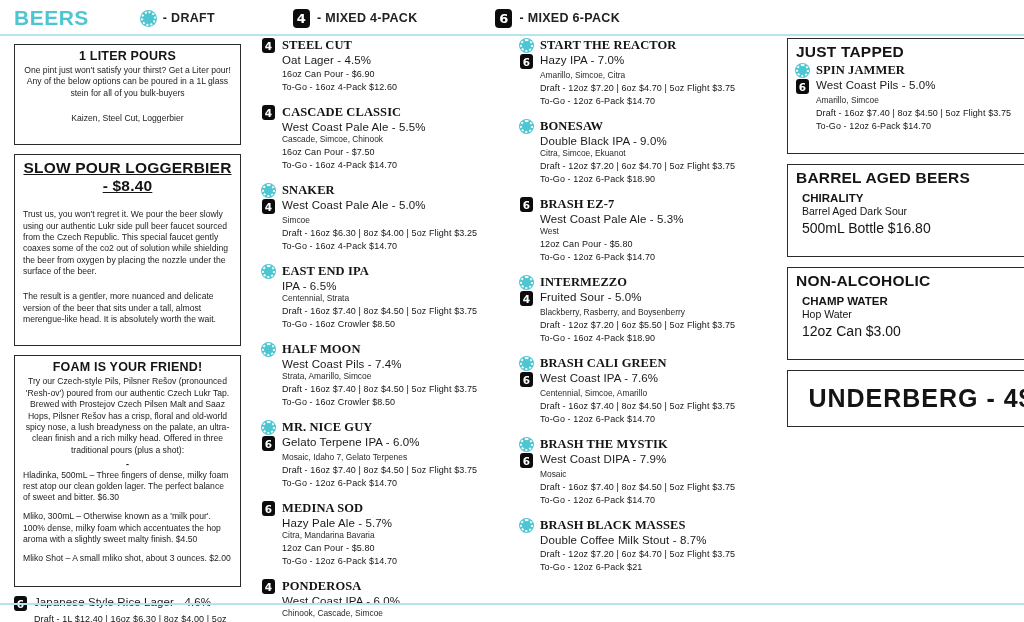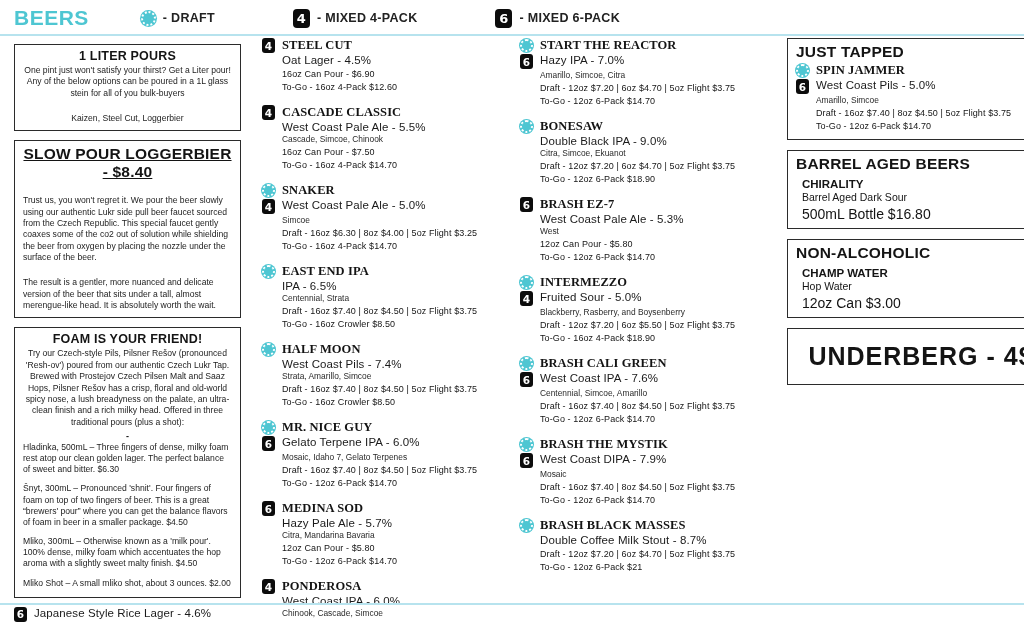--- a/index.html
+++ b/index.html
@@ -24,21 +24,21 @@
     min-width:13px;height:15px;padding:0 1px;background:#0c0c0c;color:#fff;
     border-radius:3px;font-weight:700;font-size:10.5px;font-family:"DejaVu Sans",sans-serif;}
   .badge.lg{min-width:17px;height:19px;font-size:13px;border-radius:4px;}
 
   .col{position:absolute;}
   .col1{left:14px;top:44px;width:227px;}
   .col2{left:262px;top:38px;width:226px;}
   .col3{left:520px;top:38px;width:248px;}
   .col4{left:787px;top:38px;width:268px;}
 
-  .infobox{border:1.6px solid #2b2b2b;padding:4px 8px 6px;margin-bottom:9px;}
+  .infobox{border:1.6px solid #2b2b2b;padding:4px 8px 20px;margin-bottom:9px;}
   .box-title{text-align:center;font-weight:700;font-size:12.5px;letter-spacing:.2px;}
   .box-title.big{font-size:15.5px;text-decoration:underline;}
   .box-p{font-size:8.6px;line-height:1.32;margin:2px 0 0;color:#1c1c1c;}
   .box-p.c{text-align:center;}
   .box-p.gap{margin-top:14px;}
   .foam-div{text-align:center;font-weight:700;font-size:9px;margin:3px 0 1px;}
   .foam-item{font-size:8.6px;line-height:1.3;margin:0 0 8px;color:#1c1c1c;}
   .foam-item:last-child{margin-bottom:2px;}
 
   .beer{margin-bottom:13px;}
@@ -91,21 +91,20 @@
   <div class="infobox">
     <div class="box-title big">SLOW POUR LOGGERBIER - $8.40</div>
     <p class="box-p gap">Trust us, you won't regret it. We pour the beer slowly using our authentic Lukr side pull beer faucet sourced from the Czech Republic. This special faucet gently coaxes some of the co2 out of solution while shielding the beer from oxygen by placing the nozzle under the surface of the beer.</p>
     <p class="box-p gap">The result is a gentler, more nuanced and delicate version of the beer that sits under a tall, almost merengue-like head. It is absolutely worth the wait.</p>
   </div>
   <div class="infobox">
     <div class="box-title">FOAM IS YOUR FRIEND!</div>
     <p class="box-p c">Try our Czech-style Pils, Pilsner Rešov (pronounced 'Resh-ov') poured from our authentic Czech Lukr Tap. Brewed with Prostejov Czech Pilsen Malt and Saaz Hops, Pilsner Rešov has a crisp, floral and old-world spicy nose, a lush breadyness on the palate, an ultra-clean finish and a rich milky head. Offered in three traditional pours (plus a shot):</p>
     <div class="foam-div">-</div>
     <p class="foam-item">Hladinka, 500mL – Three fingers of dense, milky foam rest atop our clean golden lager. The perfect balance of sweet and bitter. $6.30</p>
-    <p class="foam-item">Šnyt, 300mL – Pronounced 'shnit'. Four fingers of foam on top of two fingers of beer. This is a great “brewers' pour” where you can get the balance flavors of foam in beer in a smaller package. $4.50</p>
     <p class="foam-item">Mliko, 300mL – Otherwise known as a 'milk pour'. 100% dense, milky foam which accentuates the hop aroma with a slightly sweet malty finish. $4.50</p>
     <p class="foam-item">Mliko Shot – A small mliko shot, about 3 ounces. $2.00</p>
   </div>
   <div>
       <div class="beer">
         <div class="row beer-style-row">
           <span class="gutter">
             <span class="badge">6</span>
           </span>
           <span class="beer-style">Japanese Style Rice Lager - 4.6%</span>

